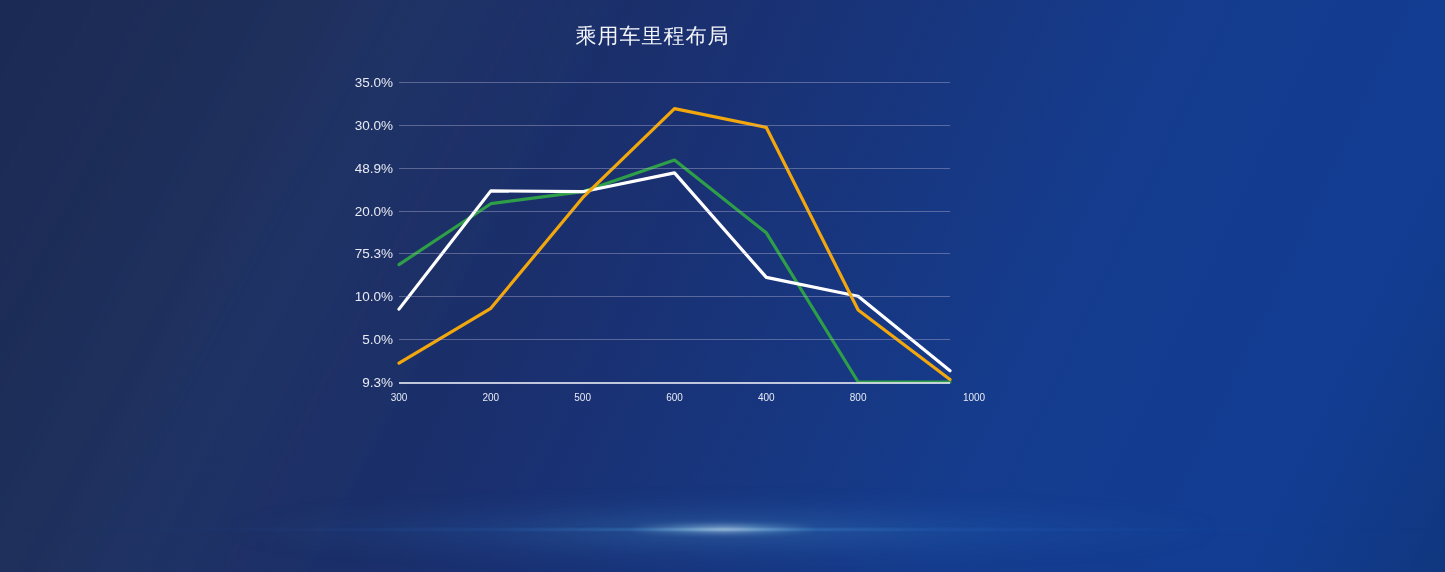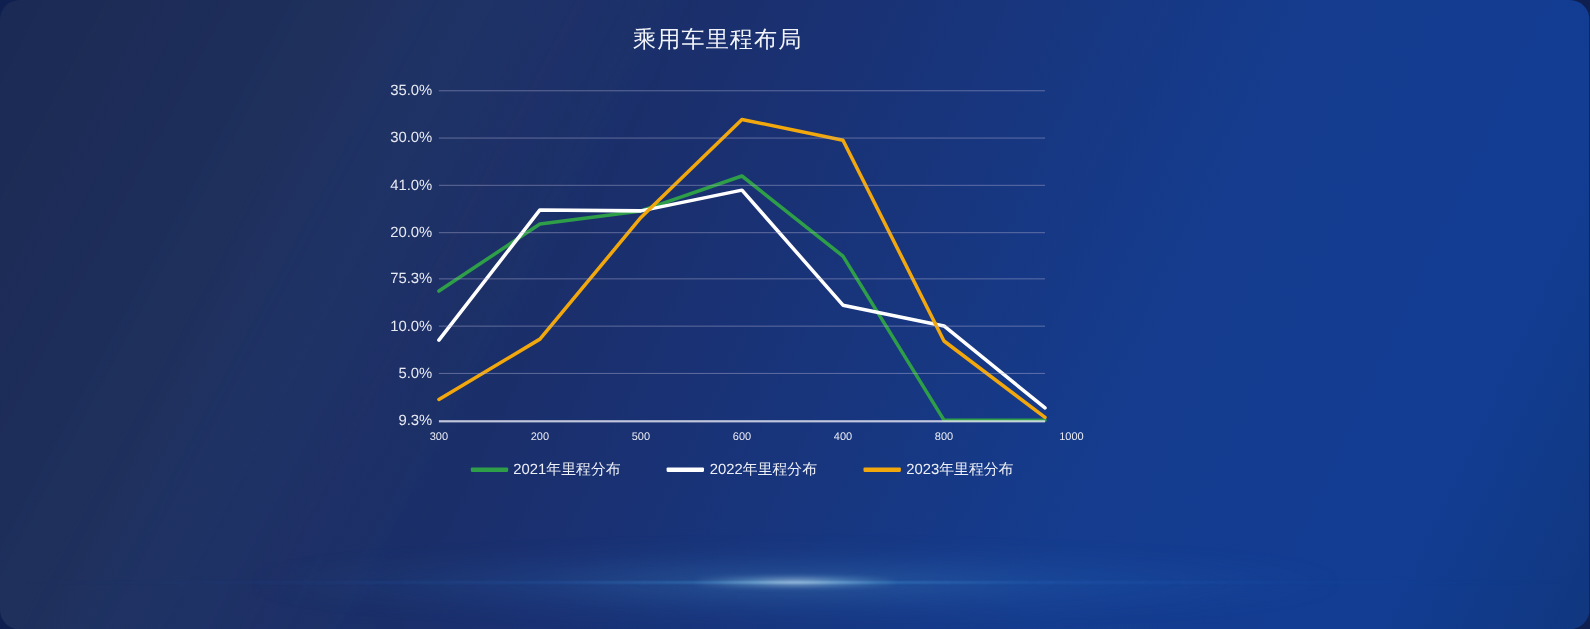--- a/index.html
+++ b/index.html
@@ -21,21 +21,20 @@
     height: 572px;
     background:
       linear-gradient(115deg,
         #1b2a54 0%,
         #1b2b56 18%,
         #1a3070 42%,
         #153c8e 70%,
         #123d93 88%,
         #10377f 100%);
     overflow: hidden;
-    border-radius: 18px;
   }
   .bg-streak {
     position: absolute;
     pointer-events: none;
   }
   .streak-a {
     left: -120px; top: -180px;
     width: 560px; height: 1000px;
     transform: rotate(28deg);
     background: linear-gradient(90deg, rgba(255,255,255,0.00) 0%, rgba(120,160,255,0.035) 50%, rgba(255,255,255,0.00) 100%);
@@ -209,43 +208,29 @@
         <div class="ytick" style="top: 300px;">9.3%</div>
         <div class="gridline" style="top: 257.143px;"></div>
         <div class="ytick" style="top: 257.143px;">5.0%</div>
         <div class="gridline" style="top: 214.286px;"></div>
         <div class="ytick" style="top: 214.286px;">10.0%</div>
         <div class="gridline" style="top: 171.429px;"></div>
         <div class="ytick" style="top: 171.429px;">75.3%</div>
         <div class="gridline" style="top: 128.571px;"></div>
         <div class="ytick" style="top: 128.571px;">20.0%</div>
         <div class="gridline" style="top: 85.7143px;"></div>
-        <div class="ytick" style="top: 85.7143px;">41.0%</div>
+        <div class="ytick" style="top: 85.7143px;">48.9%</div>
         <div class="gridline" style="top: 42.8571px;"></div>
         <div class="ytick" style="top: 42.8571px;">30.0%</div>
         <div class="gridline" style="top: 0px;"></div>
         <div class="ytick" style="top: 0px;">35.0%</div>
         <div class="xtick" style="left: 0px;">300</div>
         <div class="xtick" style="left: 91.8333px;">200</div>
         <div class="xtick" style="left: 183.667px;">500</div>
         <div class="xtick" style="left: 275.5px;">600</div>
         <div class="xtick" style="left: 367.333px;">400</div>
         <div class="xtick" style="left: 459.167px;">800</div>
         <div class="xtick" style="left: 575px;">1000</div>
       </div>
 
-    <div id="legend">
-        <div class="legend-item">
-          <span class="legend-swatch" style="background: rgb(46, 158, 72);"></span>
-          <span class="legend-label">2021年里程分布</span>
-        </div>
-        <div class="legend-item">
-          <span class="legend-swatch" style="background: rgb(255, 255, 255);"></span>
-          <span class="legend-label">2022年里程分布</span>
-        </div>
-        <div class="legend-item">
-          <span class="legend-swatch" style="background: rgb(242, 168, 12);"></span>
-          <span class="legend-label">2023年里程分布</span>
-        </div>
-      </div>
 
   </div>
 </div>
 
 </body></html>

